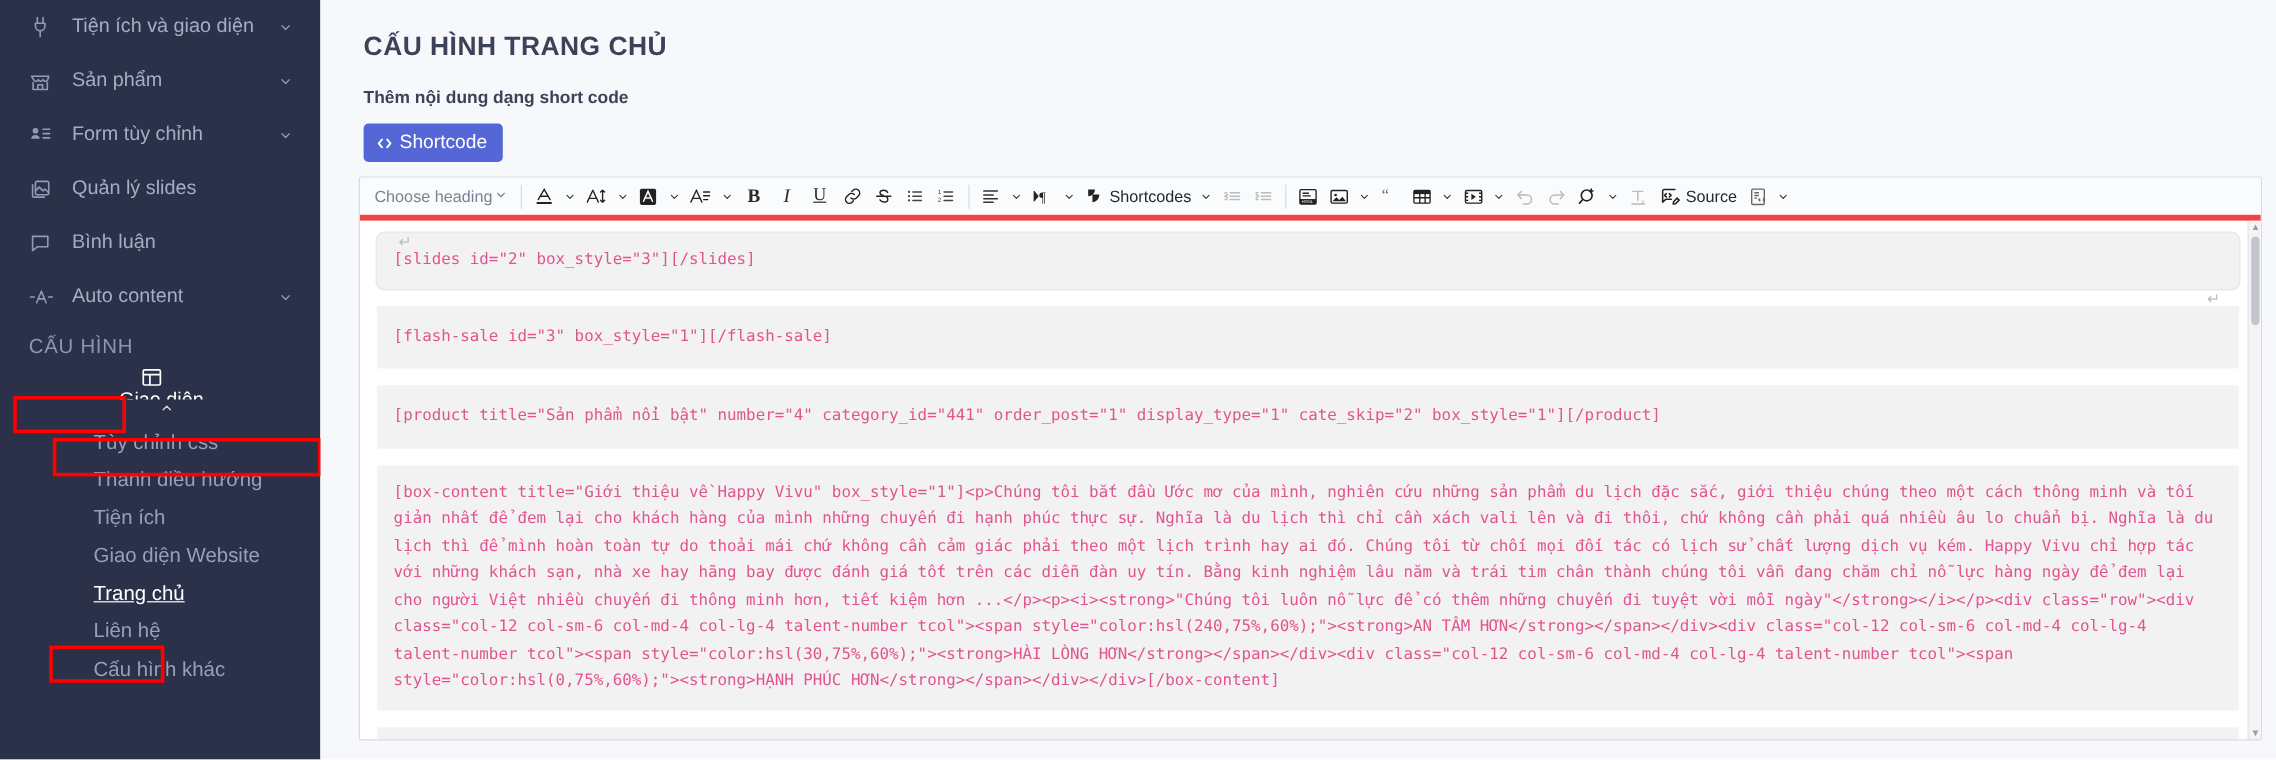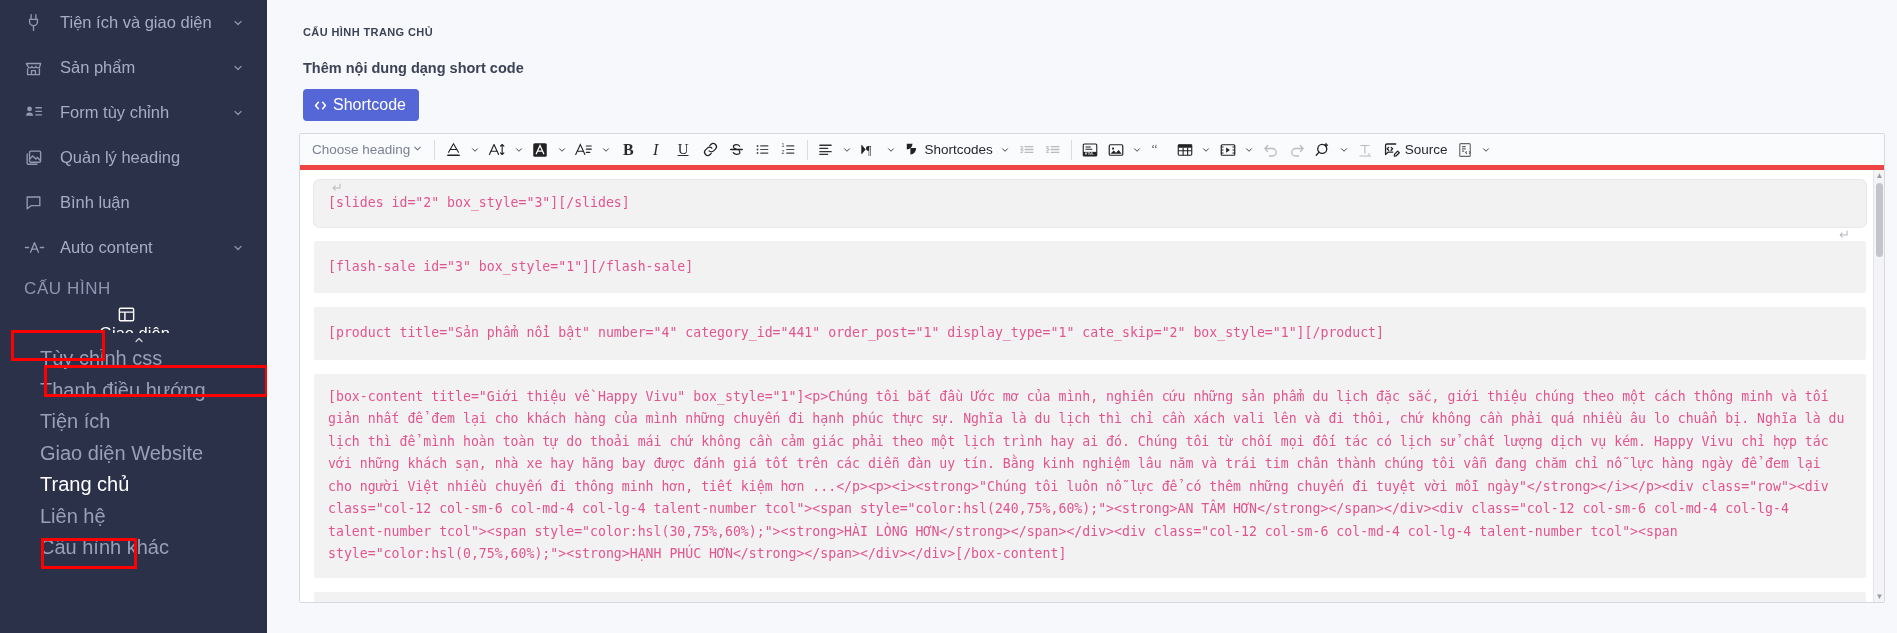--- a/index.html
+++ b/index.html
@@ -49,48 +49,48 @@
     font-size: 17px;
     letter-spacing: .6px;
     color: #8d96b0;
     padding: 12px 24px 8px 24px;
     height: 34px;
     display: flex; align-items: center;
     position: relative;
   }
 
   .sub-item {
-    display: flex; align-items: flex-start;
+    display: flex; align-items: flex-end;
     height: 31.5px;
-    padding-left: 40px;
-    font-size: 20px;
+    padding-left: 78px;
+    font-size: 17px;
     color: #98a0b8;
     cursor: pointer;
     position: relative;
     white-space: nowrap;
   }
-  .sub-item.current { color: #ffffff; }
+  .sub-item.current { color: #ffffff; text-decoration: underline; }
 
   
   .redbox {
     position: absolute;
     border: 3px solid #ff0000;
     pointer-events: none;
     z-index: 30;
   }
 
   
   #main {
     flex: 1; height: 633px;
     background: #f7f8fb;
     position: relative;
     overflow: hidden;
   }
   .page-title {
-    font-size: 11px;
+    font-size: 22px;
     font-weight: bold;
     color: #3c4257;
     letter-spacing: .4px;
     padding: 26px 4px 0 36px;
   }
   .sub-title {
     font-size: 14.5px;
     font-weight: bold;
     color: #3c4257;
     padding: 22px 0 0 36px;
@@ -267,21 +267,21 @@
     </div>
 
     <div class="nav-item">
       <span class="ico">
         <svg width="19" height="19" viewBox="0 0 24 24" fill="none" stroke="#a5adc4" stroke-width="1.7" stroke-linejoin="round">
             <rect x="7" y="4" width="14" height="14" rx="1.6"></rect>
             <path d="M7 14l4-4 4 4 2-2 4 4"></path>
             <path d="M4 7v12a1.5 1.5 0 0 0 1.5 1.5H17"></path>
           </svg>
       </span>
-      <span class="lbl">Quản lý heading</span>
+      <span class="lbl">Quản lý slides</span>
       <span class="caret"></span>
     </div>
 
     <div class="nav-item">
       <span class="ico">
         <svg width="19" height="19" viewBox="0 0 24 24" fill="none" stroke="#a5adc4" stroke-width="1.7" stroke-linejoin="round">
             <path d="M4 5h16v11H9l-5 4V5z"></path>
           </svg>
       </span>
       <span class="lbl">Bình luận</span>

